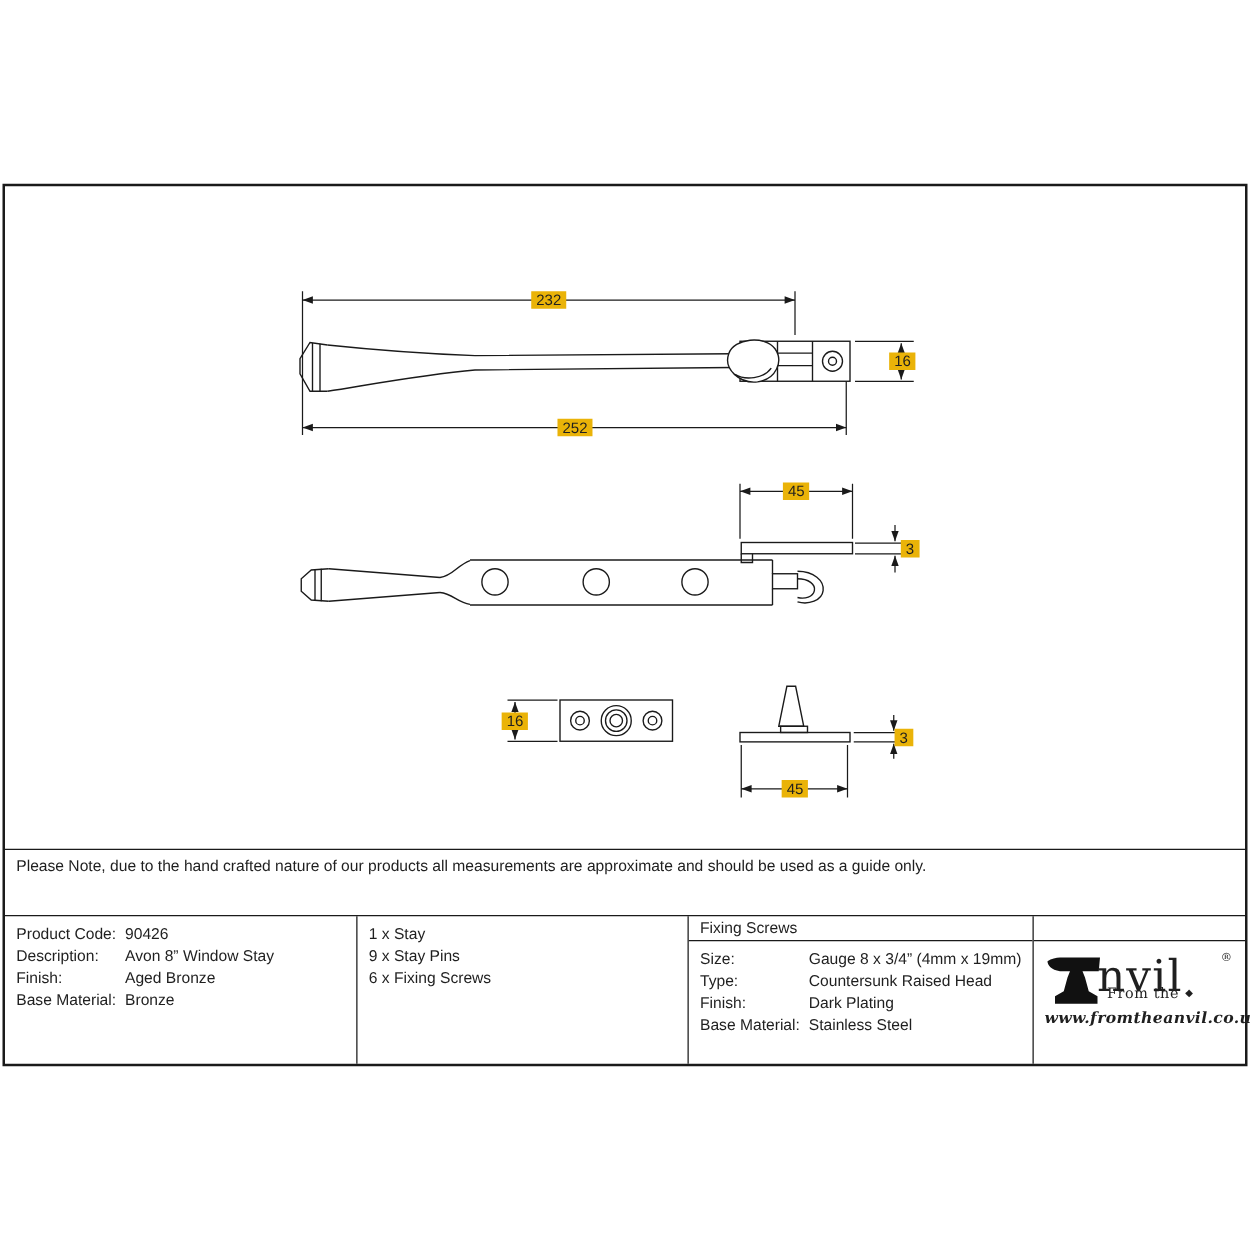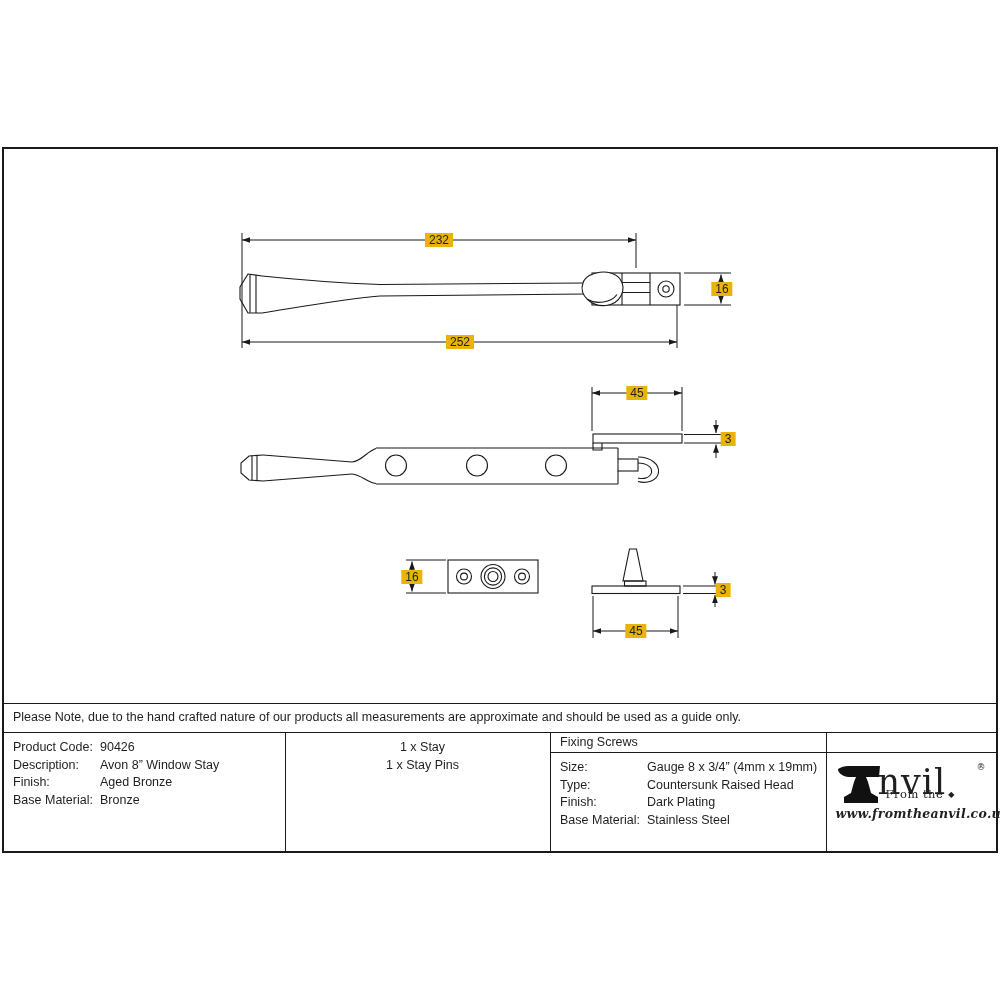--- a/index.html
+++ b/index.html
@@ -26,21 +26,21 @@
     position: absolute;
     transform: translate(-50%, -50%);
     background: #eab308;
     padding: 0 4px;
     font-size: 12px;
     line-height: 14px;
     color: #1f1f1f;
     white-space: nowrap;
   }
   .note-row {
-    position: absolute; left: 4px; top: 703px;
+    position: absolute; left: 4px; top: 679px;
     width: 992px; height: 29px;
     border-top: 1.5px solid #1a1a1a;
     font-size: 12.5px;
     line-height: 27px;
     padding-left: 9px;
     white-space: nowrap;
   }
   .spec-table {
     position: absolute; left: 4px; top: 732px;
     width: 992px; height: 119px;
@@ -57,21 +57,21 @@
     border-bottom: 1.5px solid #1a1a1a;
     font-size: 12.5px;
     line-height: 19px;
     padding-left: 9px;
     white-space: nowrap;
   }
   .col-body { padding: 6px 0 0 9px; font-size: 12.5px; line-height: 17.5px; }
   .kv-row { display: flex; white-space: nowrap; justify-content: space-between; }
   .kv-label { width: 87px; flex: 0 0 87px; }
   .kv-value { flex: 1; }
-  .pack-item { white-space: nowrap; text-align: center; }
+  .pack-item { white-space: nowrap; }
 
   
   .logo-cell .col-body { padding: 0; }
   .logo { position: relative; width: 152px; margin: 8px auto 0; height: 62px; }
   .anvil-icon-box { position: absolute; left: 0; top: 3px; width: 46px; height: 38px; }
   .logo-tagline {
     position: absolute; left: 50px; top: 0;
     font-family: "DejaVu Serif", serif;
     font-size: 11.5px; letter-spacing: 0.5px;
     white-space: nowrap;
@@ -241,21 +241,22 @@
       <div class="kv-row">
         <span class="kv-label">Base Material:</span>
         <span class="kv-value">Bronze</span>
       </div>
     </div>
   </div>
 
   <div class="spec-col c2">
     <div class="col-body">
       <div class="pack-item">1 x Stay</div>
-      <div class="pack-item">1 x Stay Pins</div>
+      <div class="pack-item">9 x Stay Pins</div>
+      <div class="pack-item">6 x Fixing Screws</div>
     </div>
   </div>
 
   <div class="spec-col c3">
     <div class="col-header">Fixing Screws</div>
     <div class="col-body">
       <div class="kv-row">
         <span class="kv-label">Size:</span>
         <span class="kv-value">Gauge 8 x 3/4” (4mm x 19mm)</span>
       </div>

